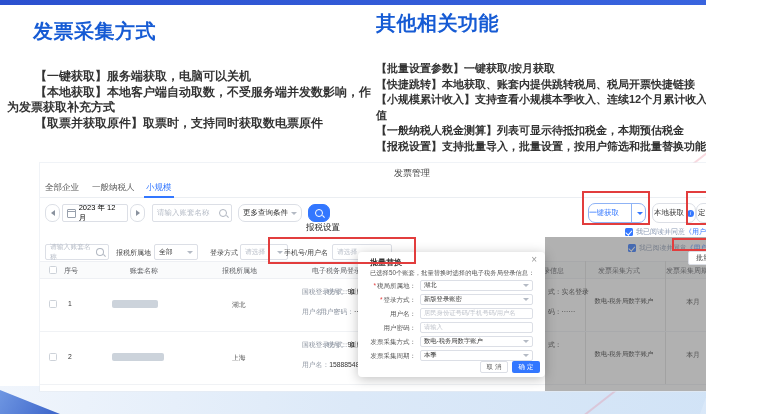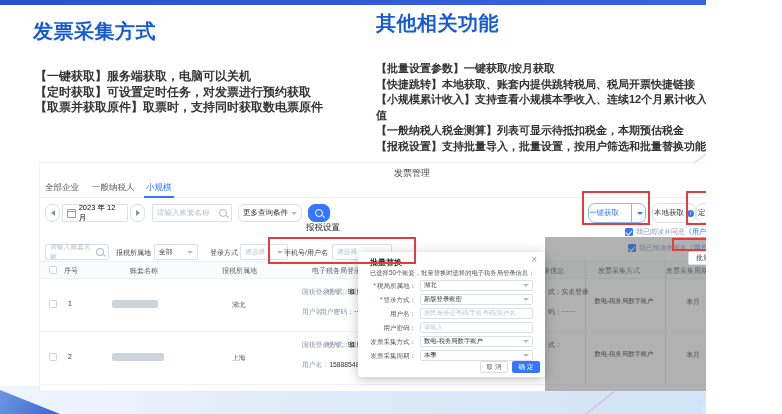--- a/index.html
+++ b/index.html
@@ -99,21 +99,21 @@
   <div class="abs bg-tri1"></div>
   <div class="abs bg-tri2"></div>
   <div class="abs bg-corner"></div>
   <div class="abs bg-pink" style="left:660px;top:130px;"></div>
   <div class="abs bg-pink" style="left:560px;top:398px;width:90px;"></div>
 
   <section class="abs intro intro-left" style="left:7px;top:18px;width:368px;">
     <h1 style="margin-left:26px;">发票采集方式</h1>
     <div style="height:24px;"></div>
     <p>【一键获取】服务端获取，电脑可以关机</p>
-    <p>【定时获取】可设置定时任务，对发票进行预约获取</p>
+    <p>【本地获取】本地客户端自动取数，不受服务端并发数影响，作为发票获取补充方式</p>
     <p>【取票并获取原件】取票时，支持同时获取数电票原件</p>
   </section>
 
   <section class="abs intro intro-right" style="left:368px;top:10px;width:412px;margin-left:8px;">
     <h1>其他相关功能</h1>
     <div style="height:24px;"></div>
     <p>【批量设置参数】一键获取/按月获取</p>
     <p>【快捷跳转】本地获取、账套内提供跳转税局、税局开票快捷链接</p>
     <p>【小规模累计收入】支持查看小规模本季收入、连续12个月累计收入，并可设置预警值</p>
     <p>【一般纳税人税金测算】列表可显示待抵扣税金，本期预估税金</p>

